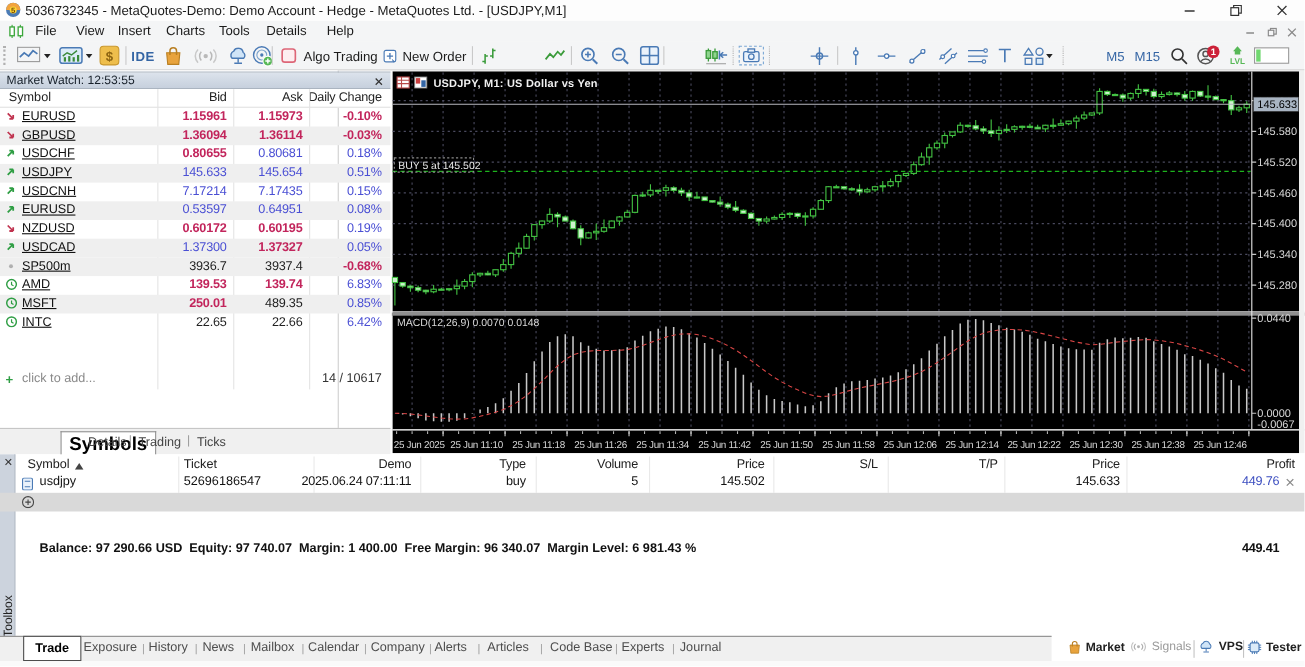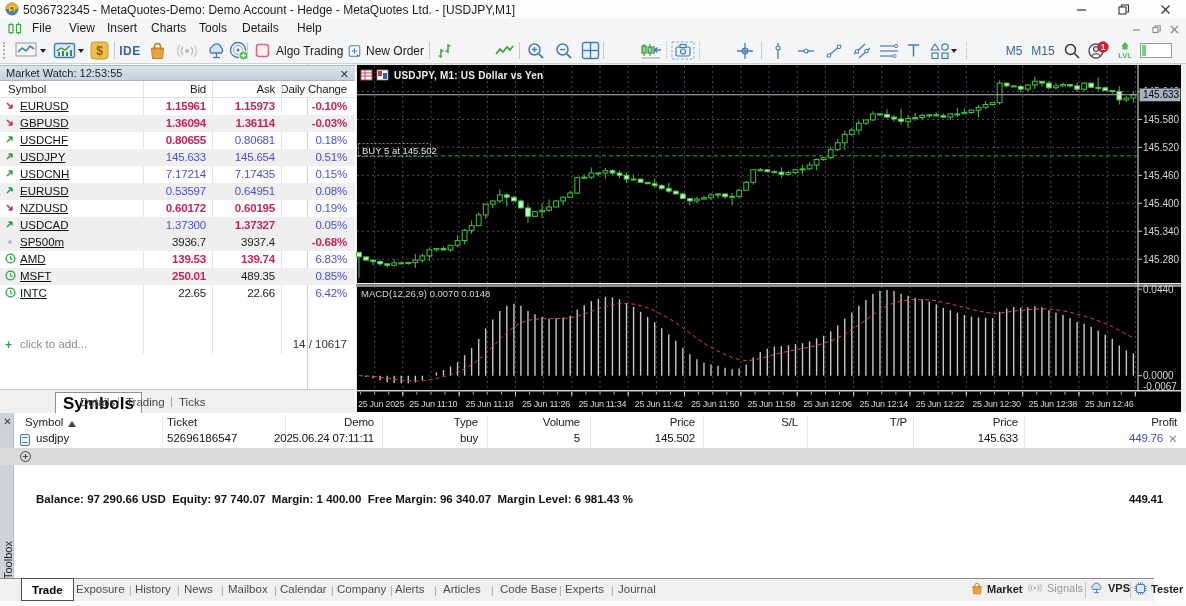--- a/index.html
+++ b/index.html
@@ -67,21 +67,21 @@
   #toolbox-label { left:1px; top:108px; width:13px; height:78px; font-size:11px; color:#222; writing-mode:vertical-rl; transform:rotate(180deg); display:flex; align-items:center; justify-content:center; white-space:nowrap; }
   .tt-sep { position:absolute; top:2px; width:1px; height:33px; background:#e9e9e9; }
   #trade-head { left:14px; top:2px; width:1172px; height:17px; }
   #trade-head span { position:absolute; top:1px; font-size:11.5px; color:#222; }
   #trade-row { left:14px; top:19px; width:1172px; height:16px; }
   #trade-row span { position:absolute; top:0px; font-size:11.5px; color:#111; }
   #balance-row { left:0px; top:35px; width:1186px; height:17px; background:#d9d9d9; }
   #balance-row span { position:absolute; top:1px; font-size:11.5px; font-weight:bold; color:#111; white-space:pre;margin-top:44px; }
 
   
-  #bottom-bar { left:0; top:578px; width:1154px; height:23px; background:#f0f0f0; border-top:1px solid #8c8c8c;padding-left:39px; }
+  #bottom-bar { left:0; top:578px; width:956px; height:23px; background:#f0f0f0; border-top:1px solid #8c8c8c;padding-left:39px; }
   #tab-trade { position:absolute; left:21px; top:-1px; height:23px; padding:0 10px; background:#fff; border:1px solid #4d4d4d; display:flex; align-items:center; font-size:11.5px; font-weight:bold; color:#000; }
   .b-tab { position:absolute; top:4px; font-size:11.5px; color:#4d4d4d; }
   .b-sep { position:absolute; top:6px; font-size:10px; color:#a0a0a0; }
   #bottom-edge { left:0; top:601px; width:1186px; height:5px; background:#fafafa; }
   .status-item { position:absolute; top:3px; display:flex; align-items:center; gap:4px; font-size:11px; font-weight:bold; color:#222; }
   .status-item.dim { color:#9a9a9a; font-weight:normal; }
   .s-sep { position:absolute; top:3px; width:1px; height:16px; background:#c4c4c4; }
 </style>
 </head>
 <body>

